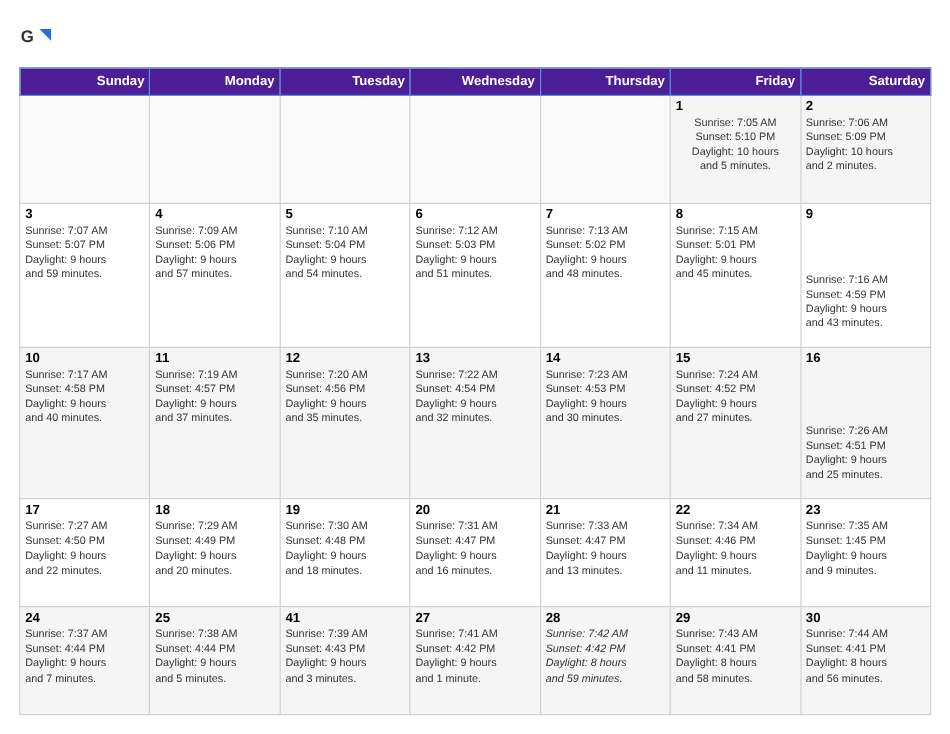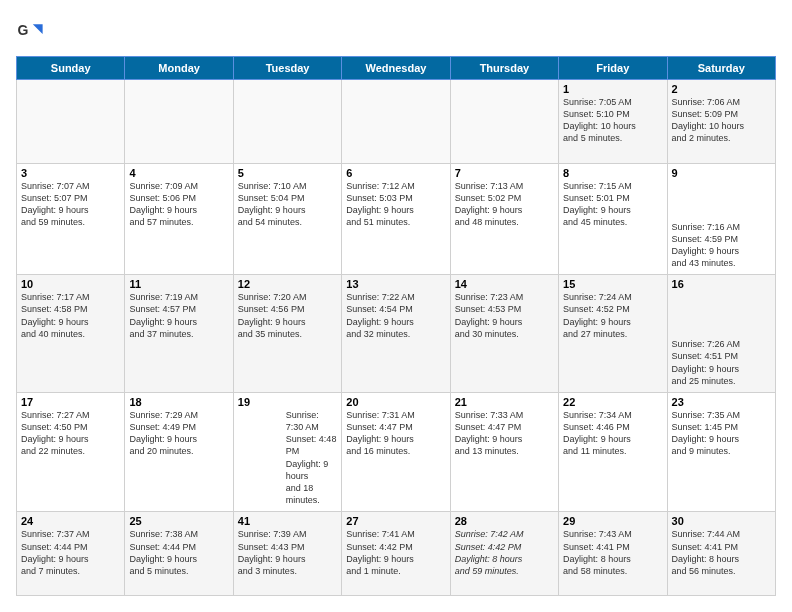--- a/index.html
+++ b/index.html
@@ -54,24 +54,24 @@
       font-size: 14px;
       color: #555;
     }
     .calendar-table {
       width: 100%;
       border-collapse: collapse;
       flex: 1;
       font-size: 10px;
     }
     .calendar-table thead th {
-      background: #0369a1;
+      background: #4c1d95;
       color: #fff;
       padding: 5px 4px;
-      text-align: center;
+      text-align: right;
       font-size: 11px;
       font-weight: bold;
       border: 1px solid #5a8fe0;
     }
     .calendar-table tbody td {
       vertical-align: top;
       padding: 3px 4px;
       border: 1px solid #d0d0d0;
       width: calc(100% / 7);
       height: 82px;
@@ -132,21 +132,21 @@
     </thead>
     <tbody id="calendar-body">
     <tr>
           <td class="empty-cell"></td>
           <td class="empty-cell"></td>
           <td class="empty-cell"></td>
           <td class="empty-cell"></td>
           <td class="empty-cell"></td>
           <td>
             <span class="day-num">1</span>
-            <div class="day-info" style="white-space: pre-line;">Sunrise: 7:05 AM
+            <div class="day-info" style="white-space: pre-line; text-align: center;">Sunrise: 7:05 AM
 Sunset: 5:10 PM
 Daylight: 10 hours
 and 5 minutes.</div>
           </td>
           <td>
             <span class="day-num">2</span>
             <div class="day-info" style="white-space: pre-line;">Sunrise: 7:06 AM
 Sunset: 5:09 PM
 Daylight: 10 hours
 and 2 minutes.</div>
@@ -264,21 +264,21 @@
           </td>
           <td>
             <span class="day-num">18</span>
             <div class="day-info" style="white-space: pre-line;">Sunrise: 7:29 AM
 Sunset: 4:49 PM
 Daylight: 9 hours
 and 20 minutes.</div>
           </td>
           <td>
             <span class="day-num">19</span>
-            <div class="day-info" style="white-space: pre-line; margin-left: 48px;">Sunrise: 7:30 AM
+            <div class="day-info" style="white-space: pre-line;">Sunrise: 7:30 AM
 Sunset: 4:48 PM
 Daylight: 9 hours
 and 18 minutes.</div>
           </td>
           <td>
             <span class="day-num">20</span>
             <div class="day-info" style="white-space: pre-line;">Sunrise: 7:31 AM
 Sunset: 4:47 PM
 Daylight: 9 hours
 and 16 minutes.</div>

